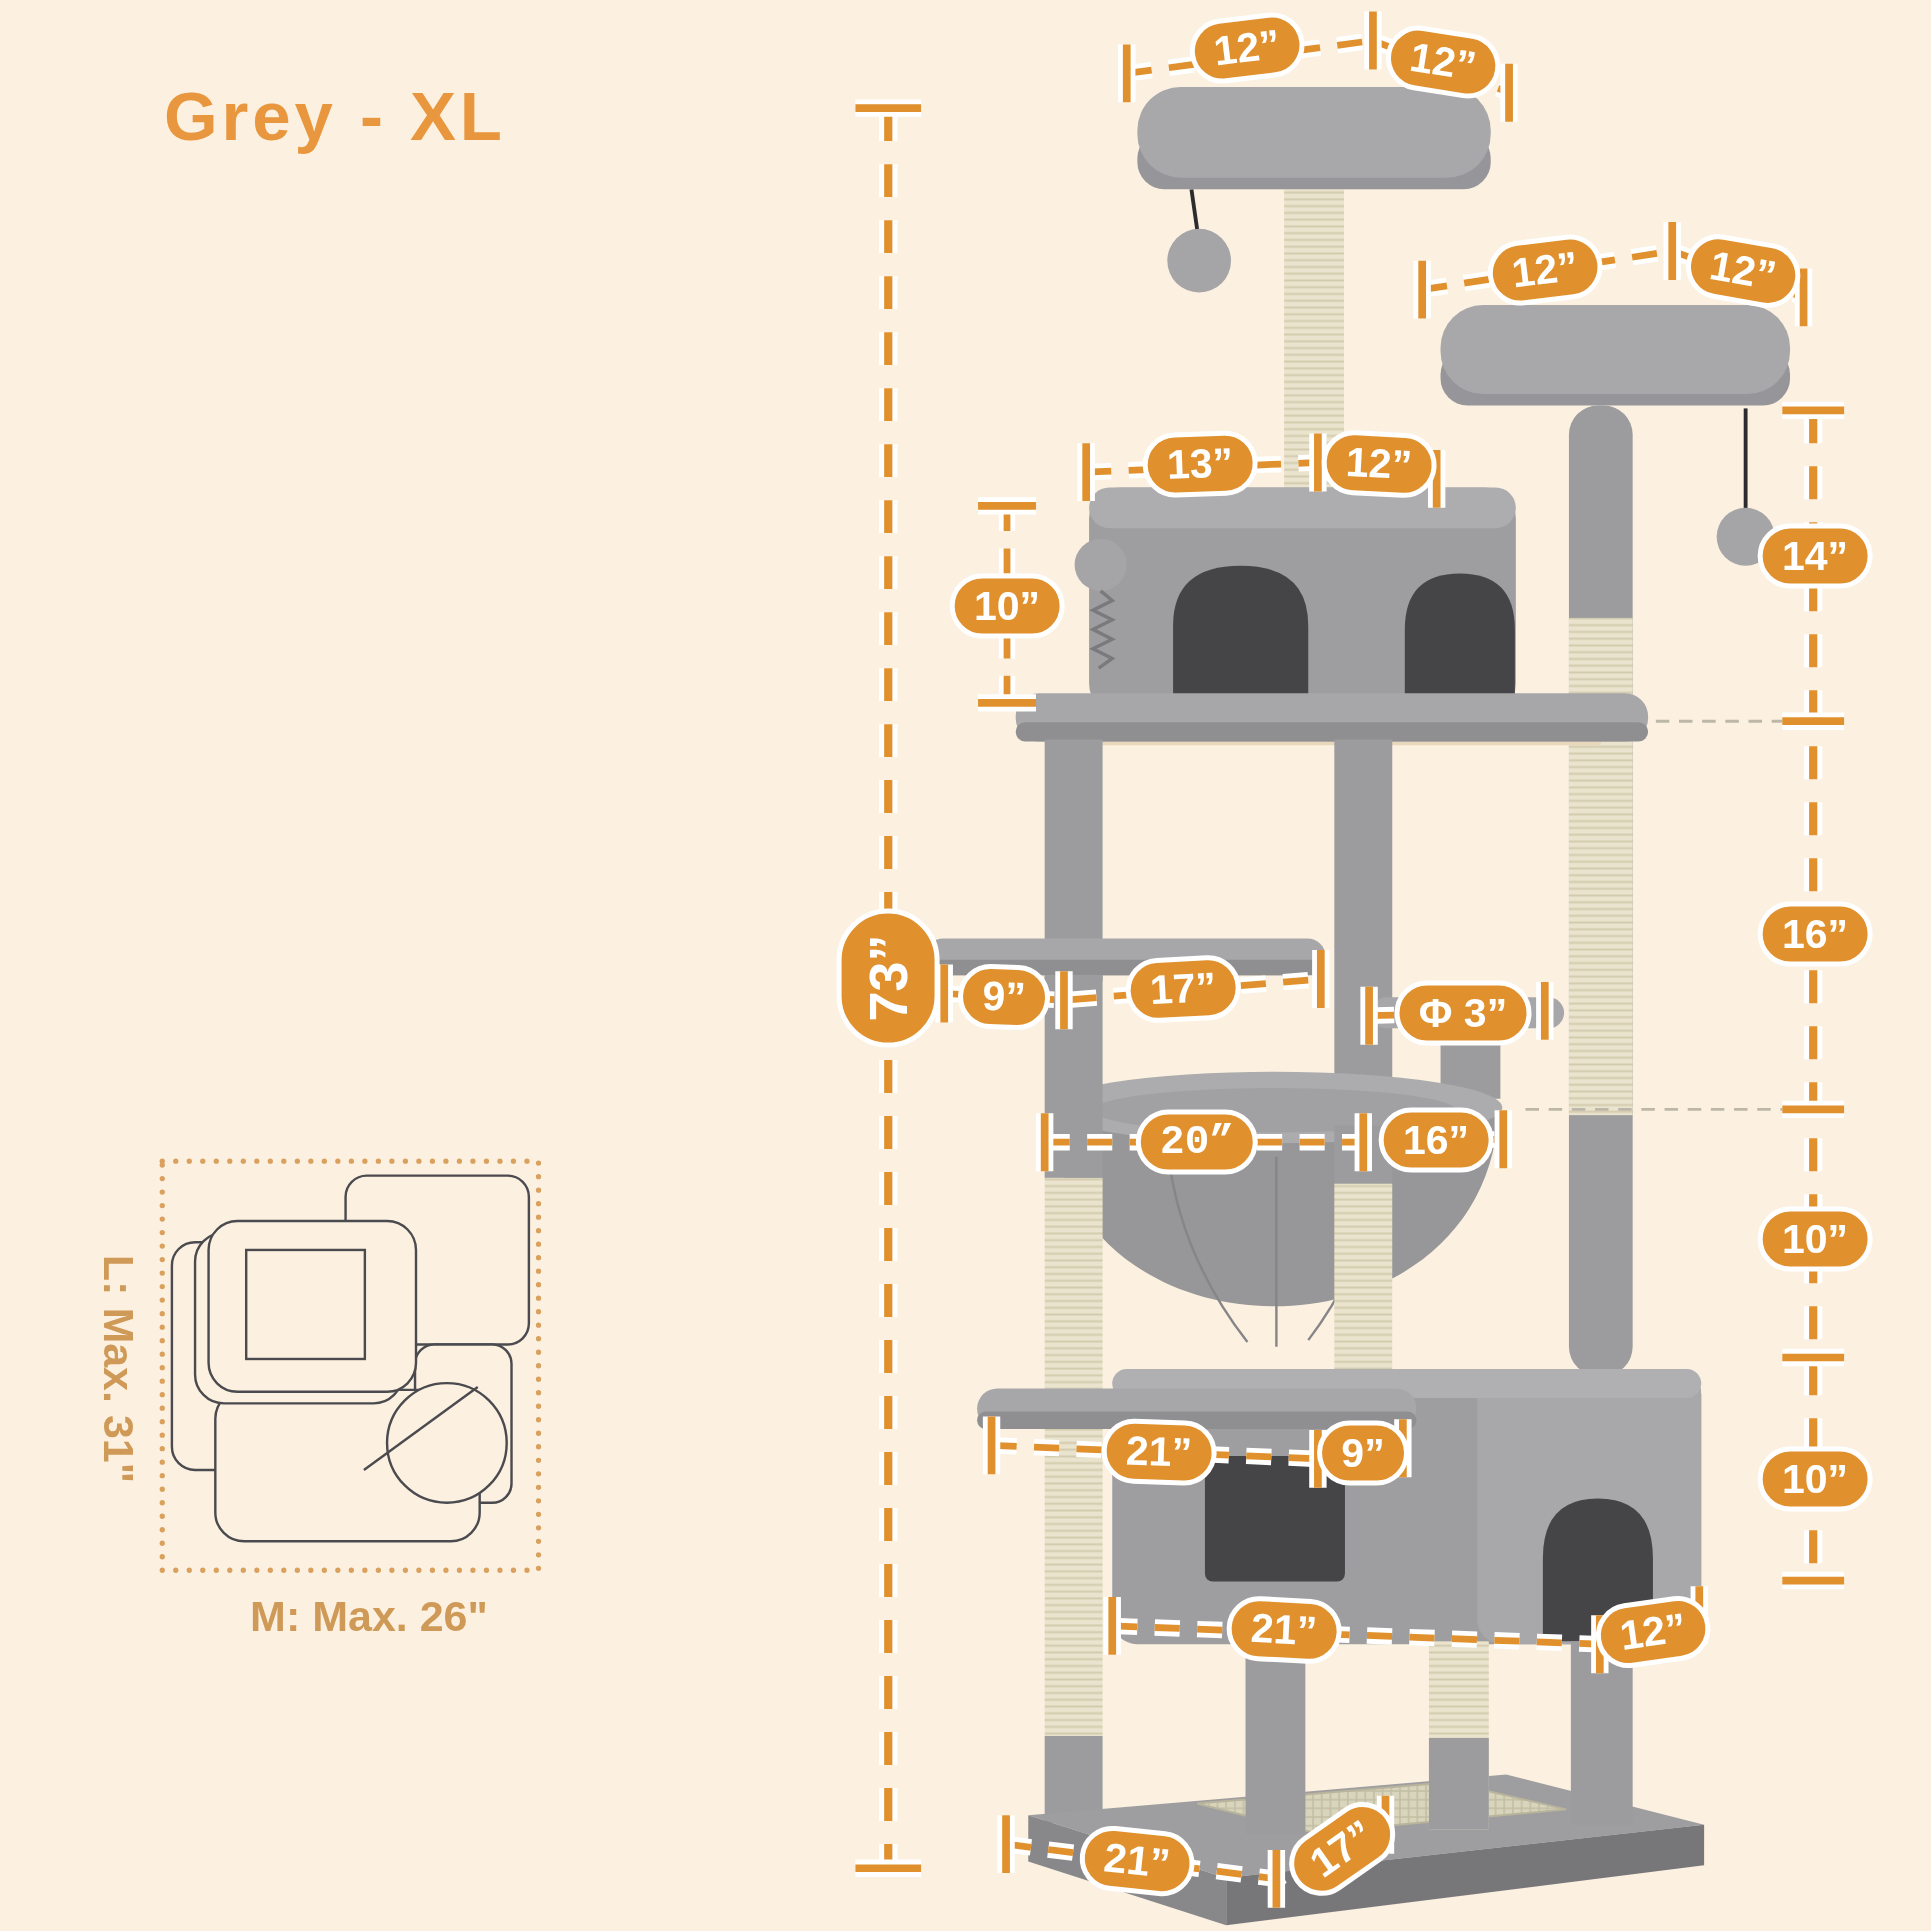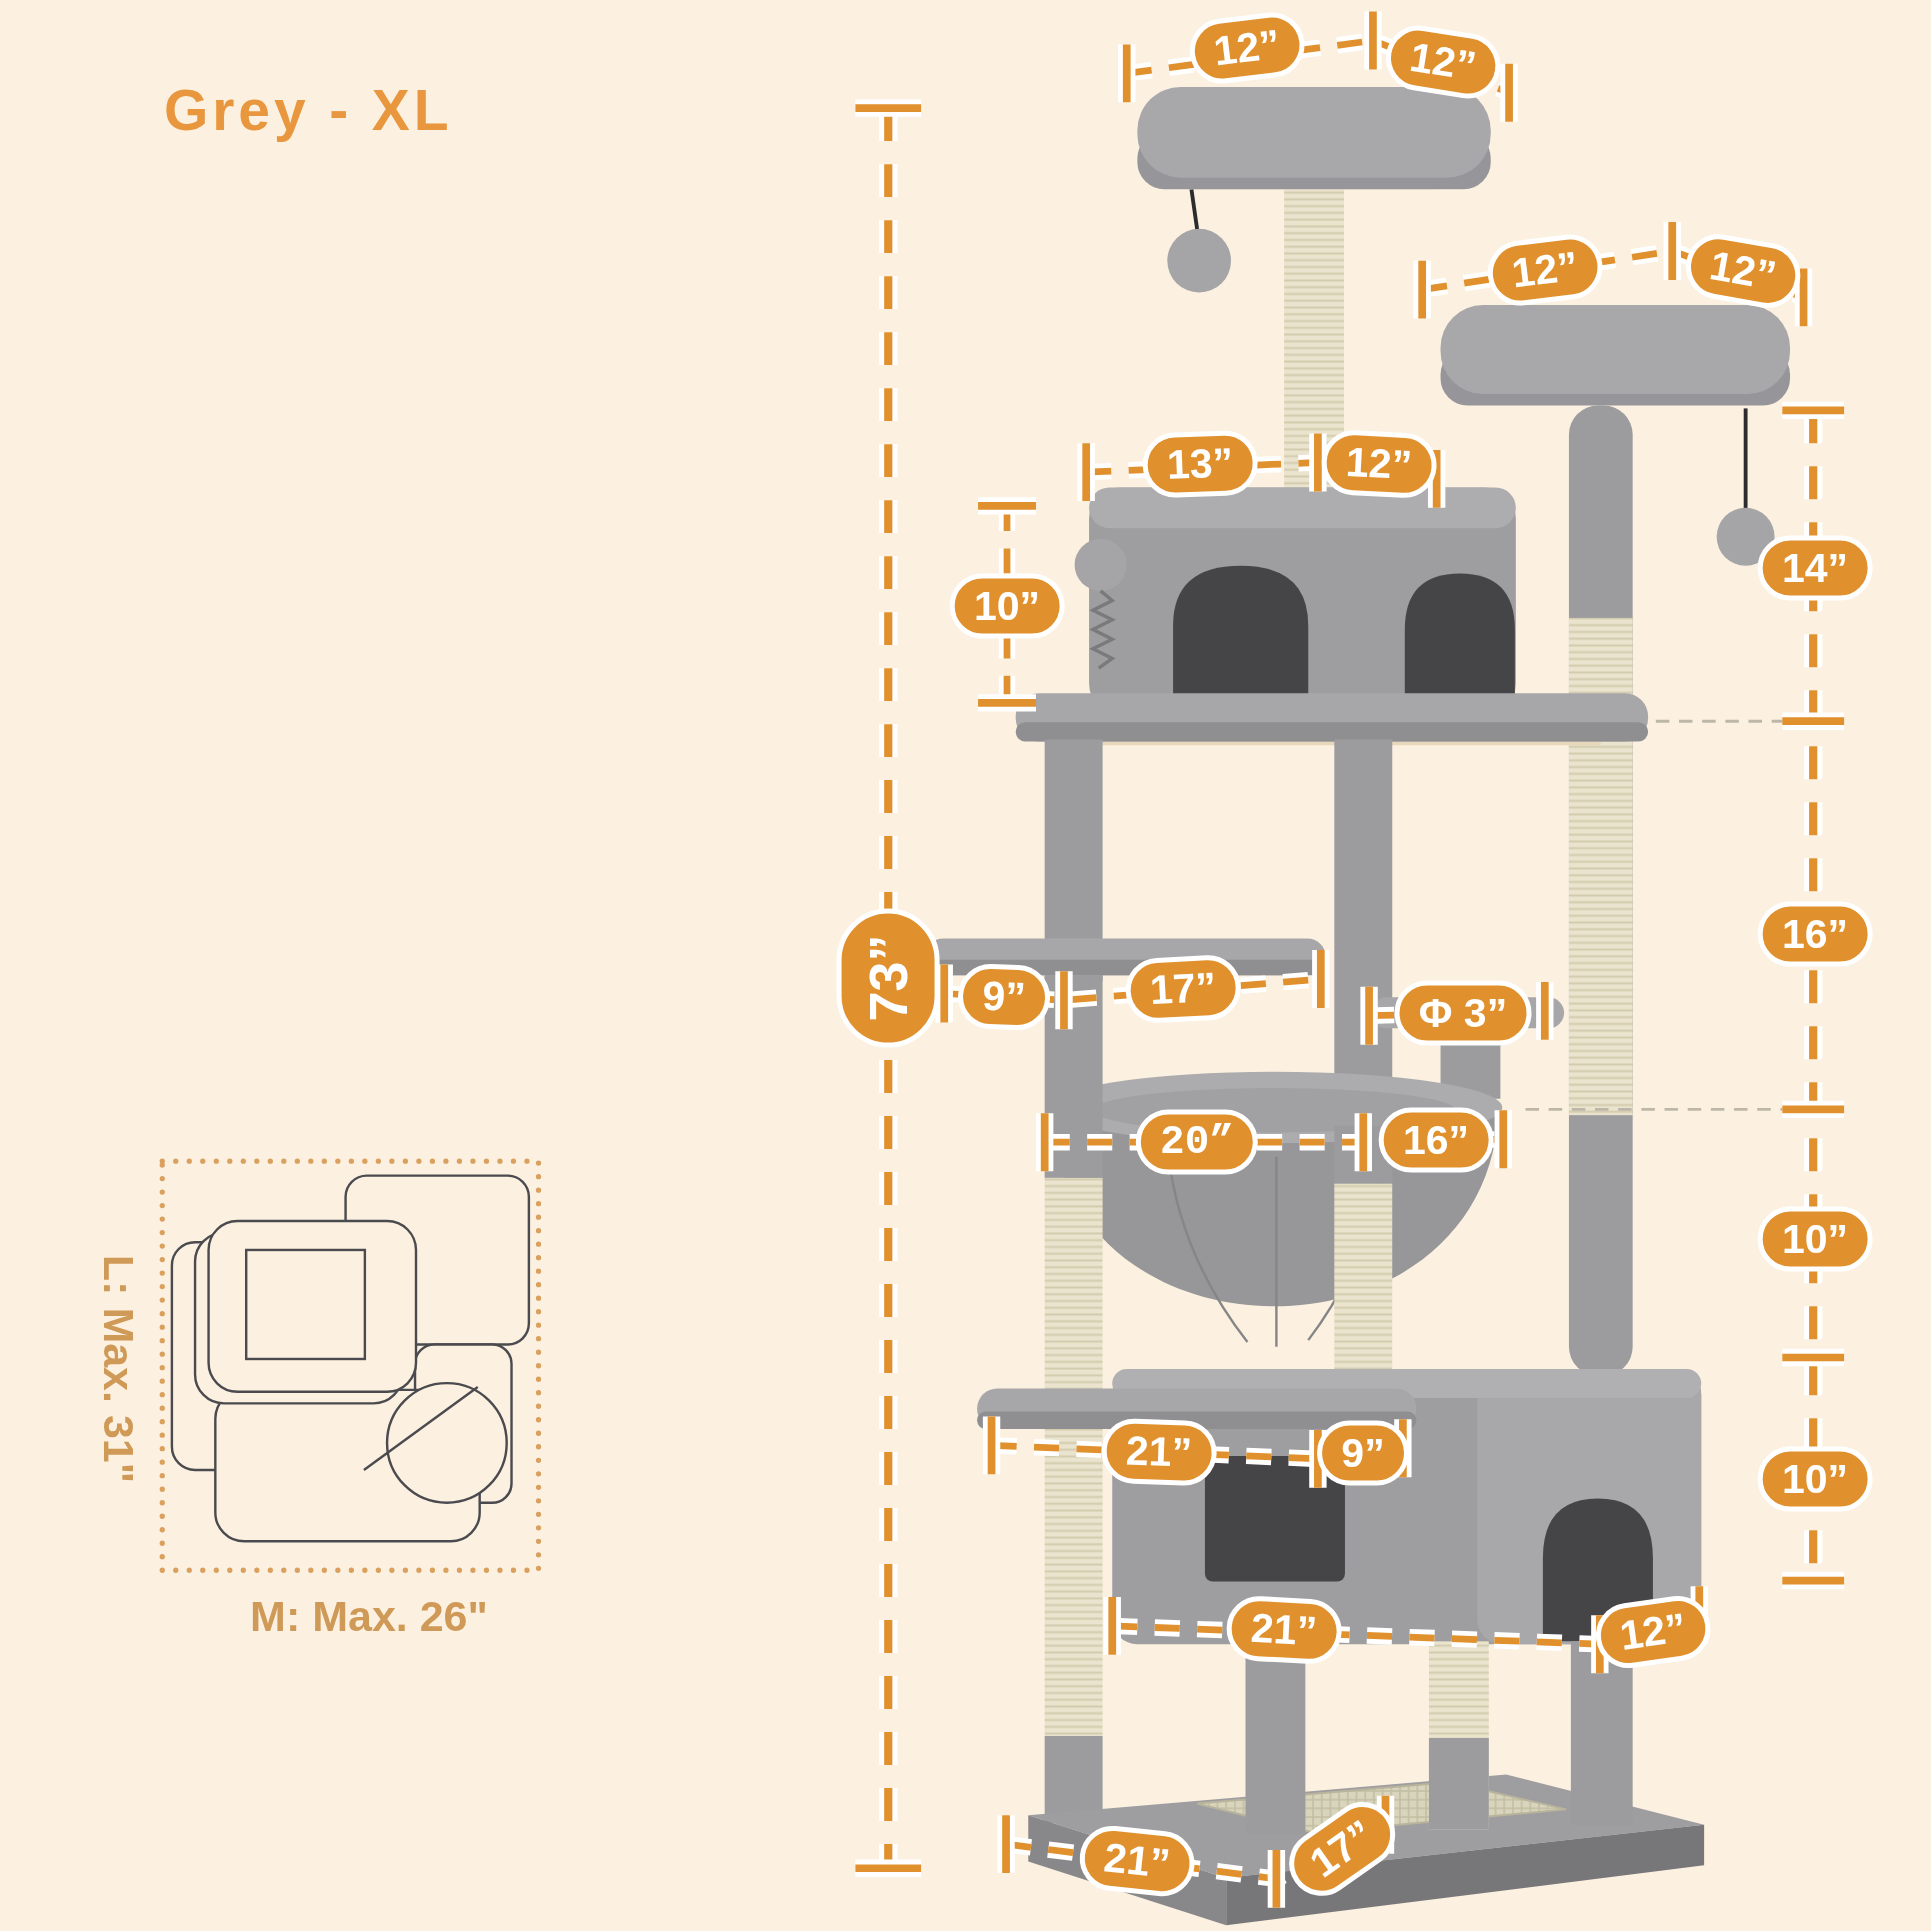--- a/index.html
+++ b/index.html
@@ -1,18 +1,18 @@
 <!DOCTYPE html>
 <html><head>
 <meta charset="utf-8">
 <style>
   html,body{margin:0;padding:0;background:#fcf1e1;}
   #canvas{position:relative;width:1931px;height:1931px;background:#fcf1e1;overflow:hidden;
           font-family:"Liberation Sans",sans-serif;}
-  #title{position:absolute;left:164px;top:77px;font-size:57px;font-weight:bold;
+  #title{position:absolute;left:164px;top:77px;font-size:69px;font-weight:bold;
          color:#e9973f;letter-spacing:3.9px;white-space:nowrap;}
   svg{position:absolute;left:0;top:0;}
   
   .dim .c{fill:none;stroke:#ffffff;stroke-width:17;stroke-dasharray:26 18;}
   .dim .i{fill:none;stroke:#e0912e;stroke-width:7;stroke-dasharray:26 18;}
   .dimv .c{fill:none;stroke:#ffffff;stroke-width:19;stroke-dasharray:34 24;}
   .dimv .i{fill:none;stroke:#e0912e;stroke-width:8.5;stroke-dasharray:34 24;}
   .tick .c{fill:none;stroke:#ffffff;stroke-width:18;}
   .tick .i{fill:none;stroke:#e0912e;stroke-width:8;}
   .conn{fill:none;stroke:#bdb7a9;stroke-width:3;stroke-dasharray:14 10;}
@@ -280,21 +280,21 @@
   <div class="fp-label" id="fp-m" style="left:369px;top:1616px;">M: Max. 26"</div>
 
   <div class="badge" style="left:1247px;top:48px;--r:-7deg">12”</div>
   <div class="badge" style="left:1443px;top:62px;--r:9deg">12”</div>
   <div class="badge" style="left:1545px;top:270px;--r:-7deg">12”</div>
   <div class="badge" style="left:1743px;top:271px;--r:10deg">12”</div>
   <div class="badge" style="left:1200px;top:464px;--r:-2deg">13”</div>
   <div class="badge" style="left:1379px;top:464px;--r:3deg">12”</div>
   <div class="badge" style="left:1007px;top:606px;">10”</div>
   <div class="badge big" style="left:888px;top:978px;--r:-90deg">73”</div>
-  <div class="badge" style="left:1815px;top:568px;text-align:center;">14”</div>
+  <div class="badge" style="left:1815px;top:556px;text-align:center;">14”</div>
   <div class="badge" style="left:1815px;top:934px;">16”</div>
   <div class="badge" style="left:1815px;top:1239px;">10”</div>
   <div class="badge" style="left:1815px;top:1479px;">10”</div>
   <div class="badge" style="left:1004px;top:997px;--r:2deg">9”</div>
   <div class="badge" style="left:1183px;top:989px;--r:-3deg">17”</div>
   <div class="badge" style="left:1463px;top:1013px;">Φ 3”</div>
   <div class="badge" style="left:1197px;top:1142px;font-family:Liberation Mono, monospace;">20”</div>
   <div class="badge" style="left:1436px;top:1140px;">16”</div>
   <div class="badge" style="left:1159px;top:1452px;--r:2deg">21”</div>
   <div class="badge" style="left:1363px;top:1453px;">9”</div>

